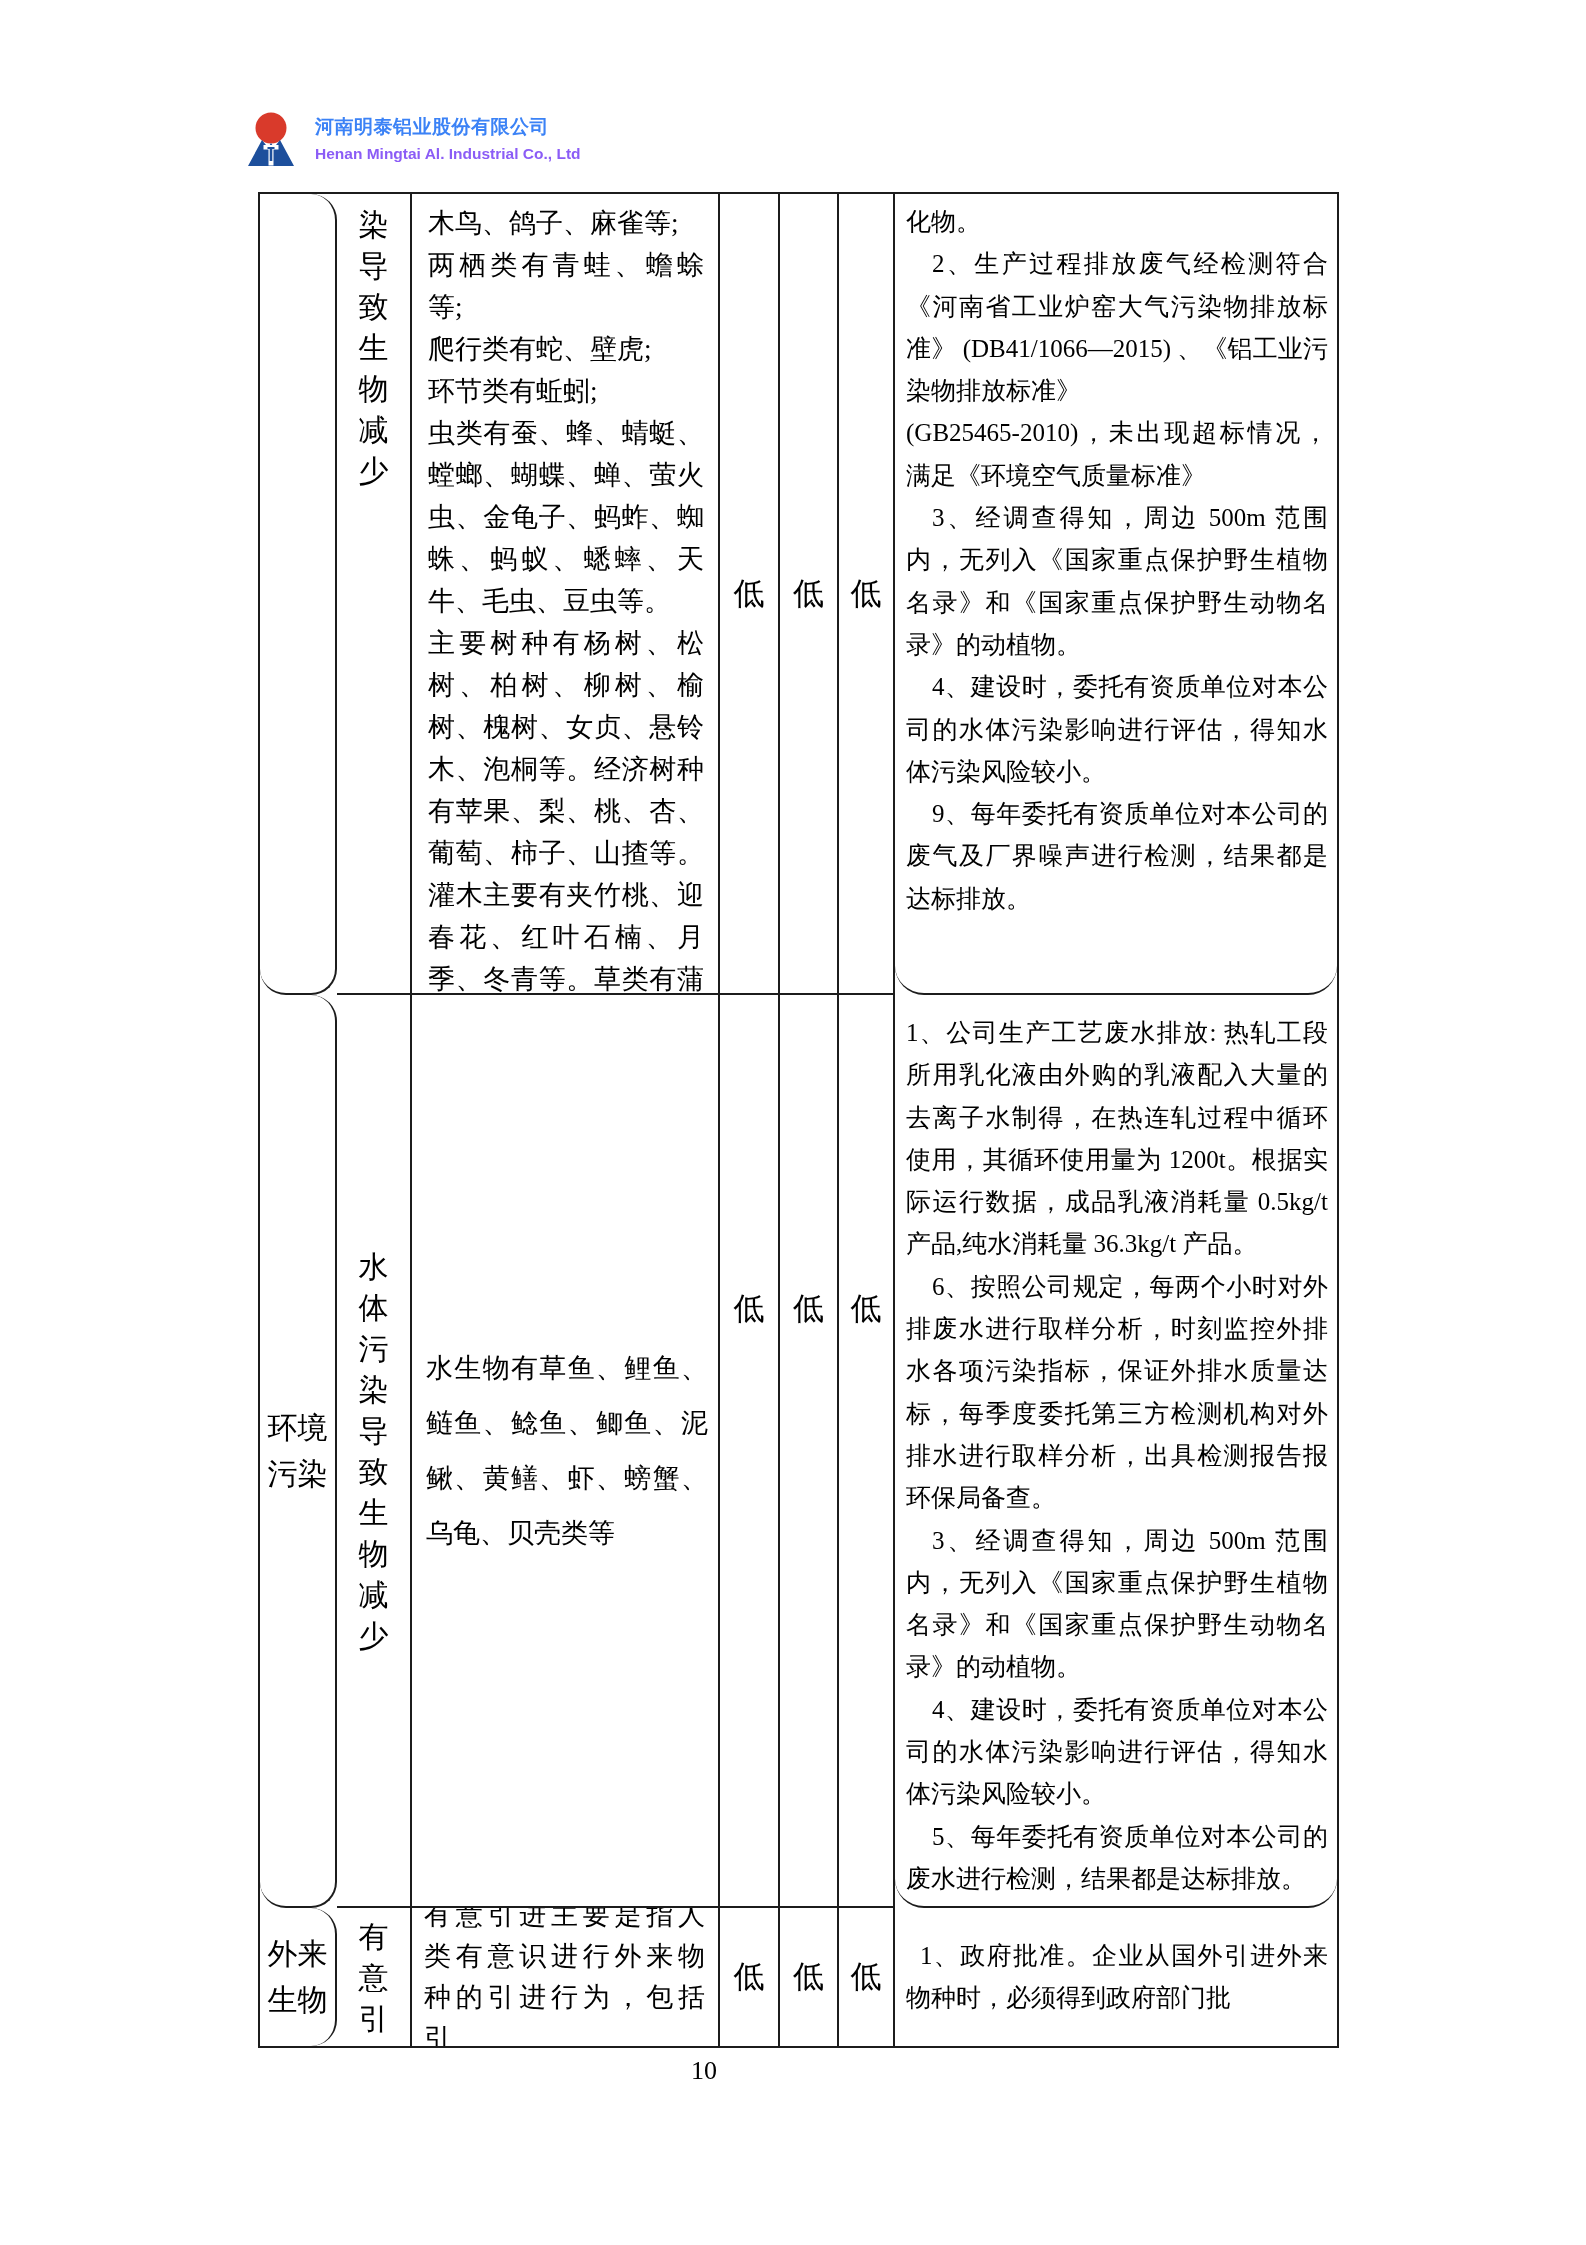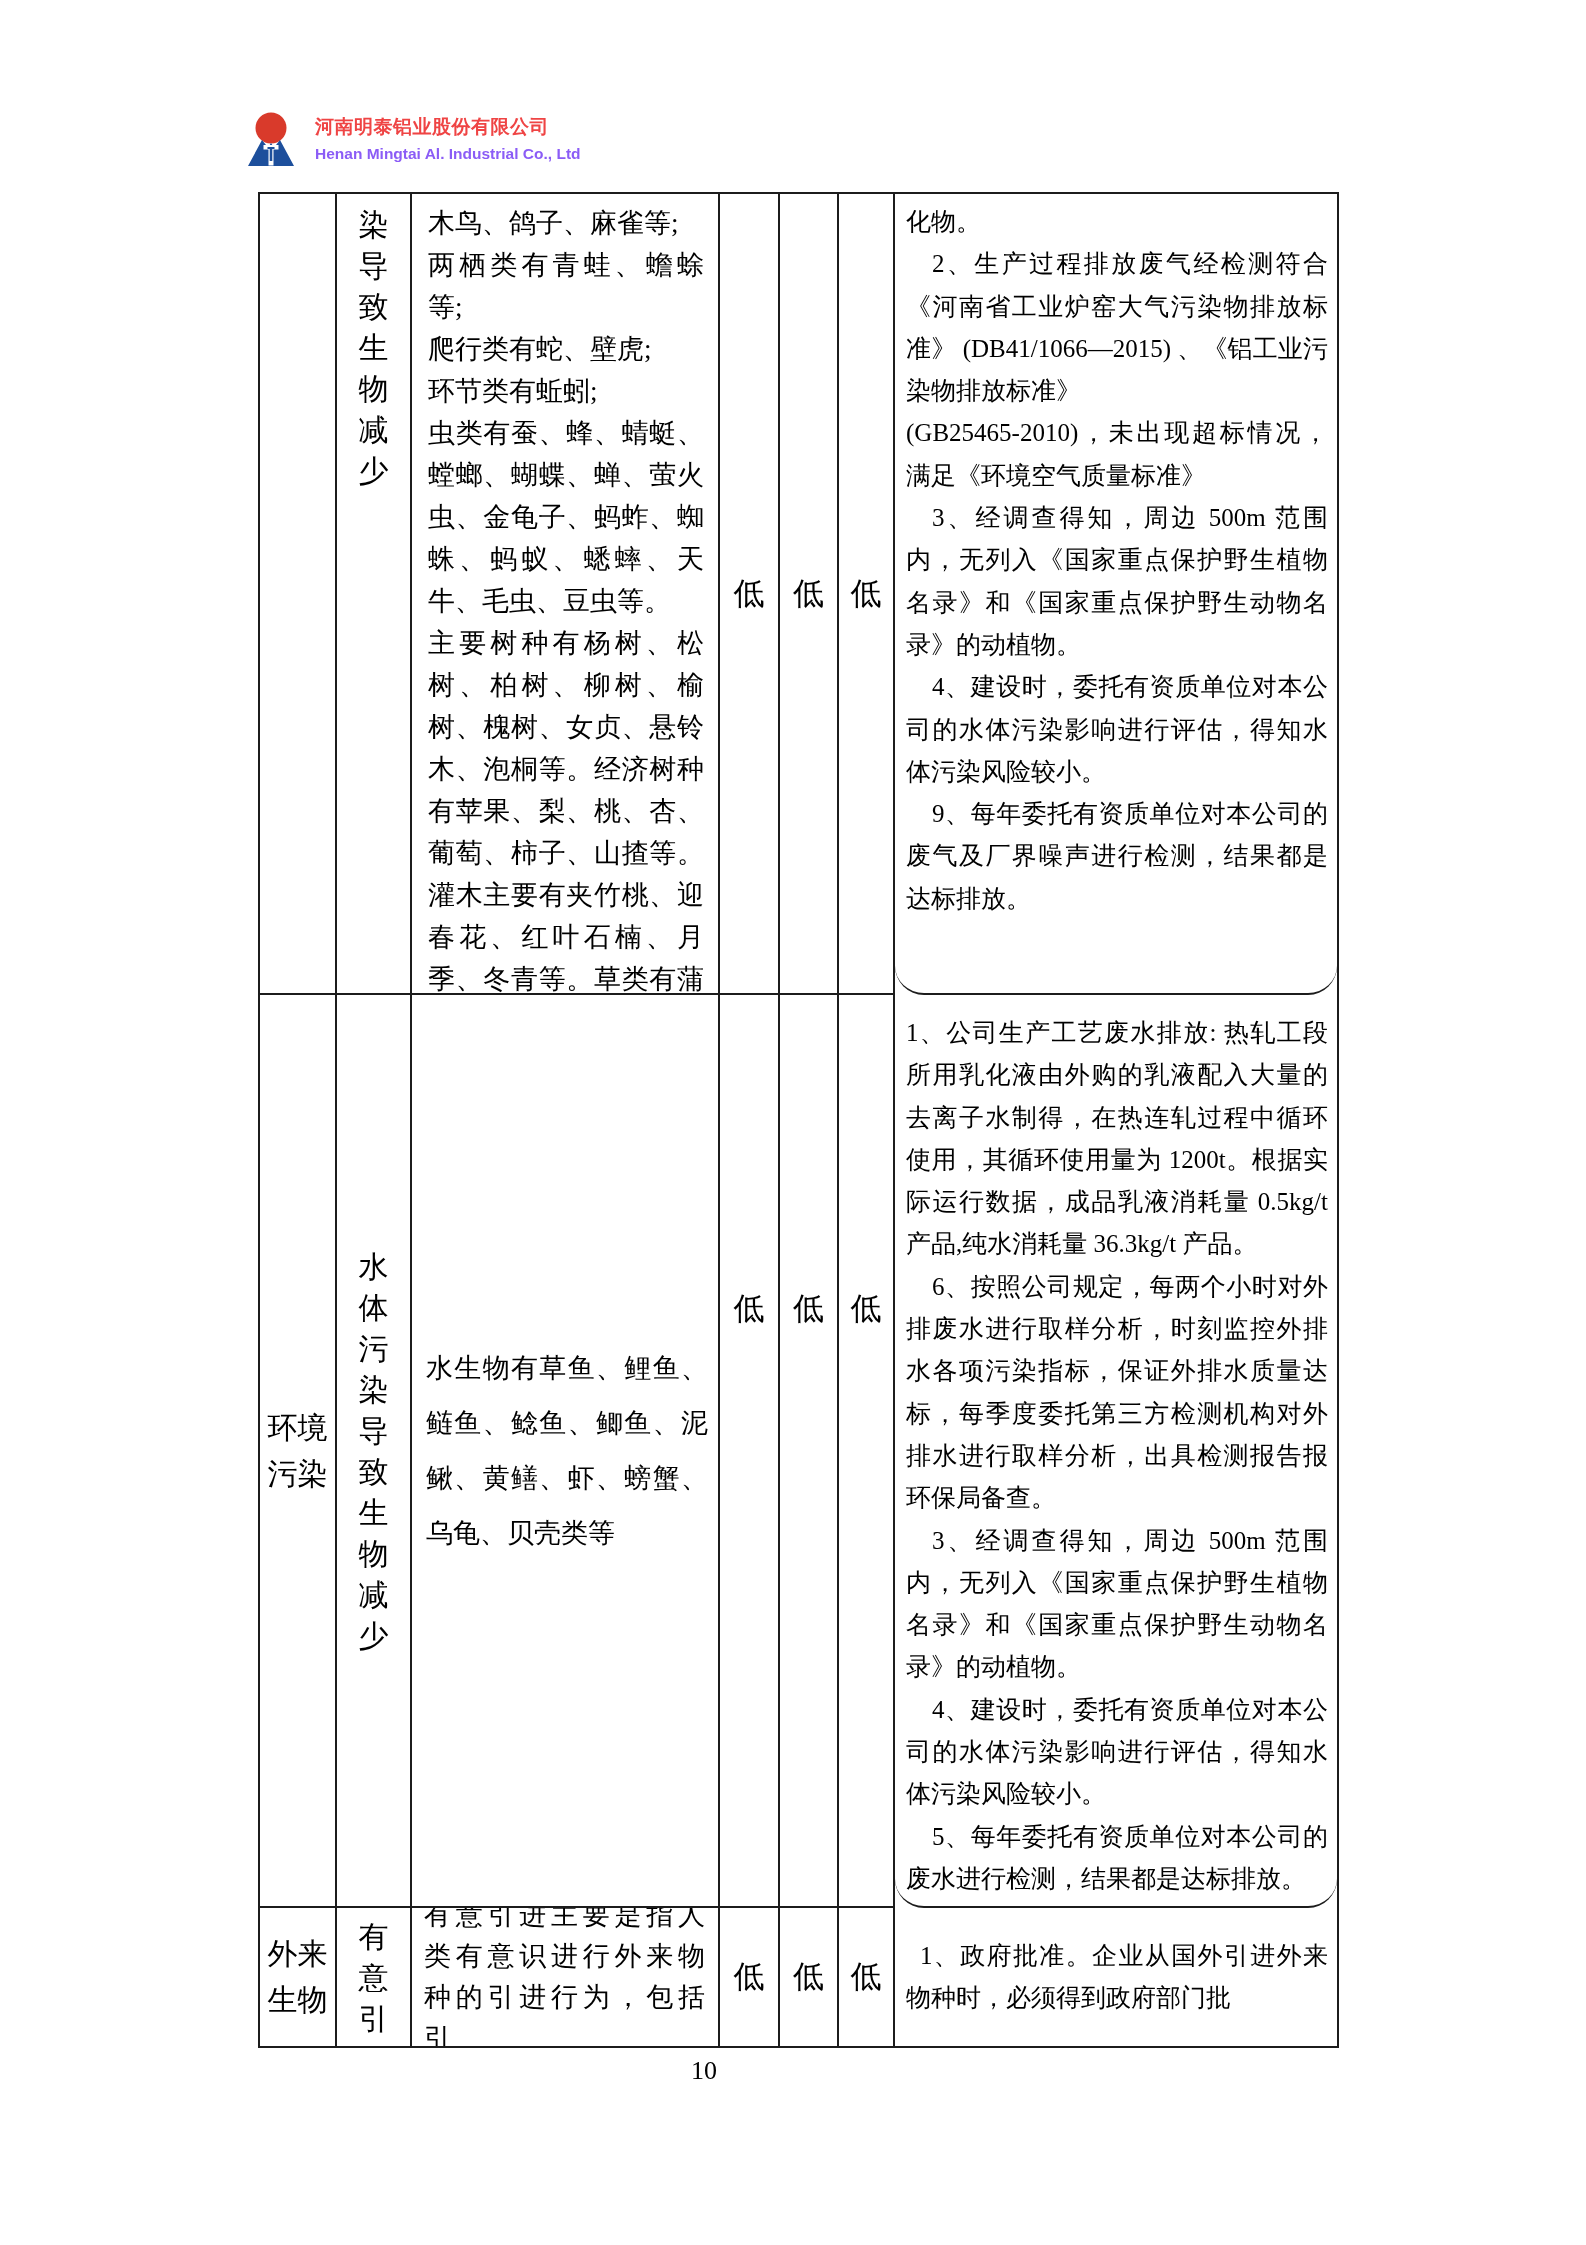--- a/index.html
+++ b/index.html
@@ -5,36 +5,36 @@
   html,body { margin:0; padding:0; background:#e8e8e8; }
   .page {
     position:relative; width:1586px; height:2245px; margin:0 auto;
     background:#ffffff; overflow:hidden;
     font-family:"Liberation Serif","DejaVu Serif",serif; color:#000;
   }
   
   .header { position:absolute; left:247px; top:112px; display:flex; align-items:flex-start; }
   .logo { width:50px; height:56px; flex:0 0 auto; }
   .brand { margin-left:18px; padding-top:2px; font-family:"Liberation Sans","DejaVu Sans",sans-serif; }
-  .brand-cn { font-size:19px; font-weight:700; color:#ef4444; letter-spacing:0.5px; }
+  .brand-cn { font-size:19px; font-weight:700; color:#3b82f6; letter-spacing:0.5px; }
   .brand-en { font-size:15.5px; font-weight:700; color:#8b5cf6; margin-top:5px; }
   
   .grid {
     position:absolute; left:258px; top:192px; width:1081px; height:1856px;
     box-sizing:border-box; border:2px solid #1c1c1c;
     display:grid;
     grid-template-columns:77px 75px 308px 60px 59px 56px 1fr;
     grid-template-rows:801px 913px 1fr;
   }
   .cell { box-sizing:border-box; border-right:2px solid #1c1c1c; border-bottom:2px solid #1c1c1c; overflow:hidden; }
   .cell.noR { border-right:none; }
   .cell.noB { border-bottom:none; }
   
   .cat { display:flex; align-items:center; justify-content:center; text-align:center;
-         font-size:30px; line-height:46px; }
+         font-size:30px; line-height:46px;border-radius:26px; }
   
   .vert { display:flex; flex-direction:column; align-items:center; }
   .vert.vtop { justify-content:flex-start; padding-top:10px; }
   .vert.vmid { justify-content:center; }
   .vchar { display:block; height:41px; line-height:41px; font-size:30px; text-align:center; }
   
   .desc1 { padding:8px 14px 0 16px; font-size:27px; line-height:42px; text-align:justify; }
   .desc2 { display:flex; flex-direction:column; justify-content:center; padding:0 10px 0 14px;
            font-size:27px; line-height:55px; text-align:justify; }
   .desc3 { display:flex; flex-direction:column; justify-content:center; padding:0 10px 0 12px;

